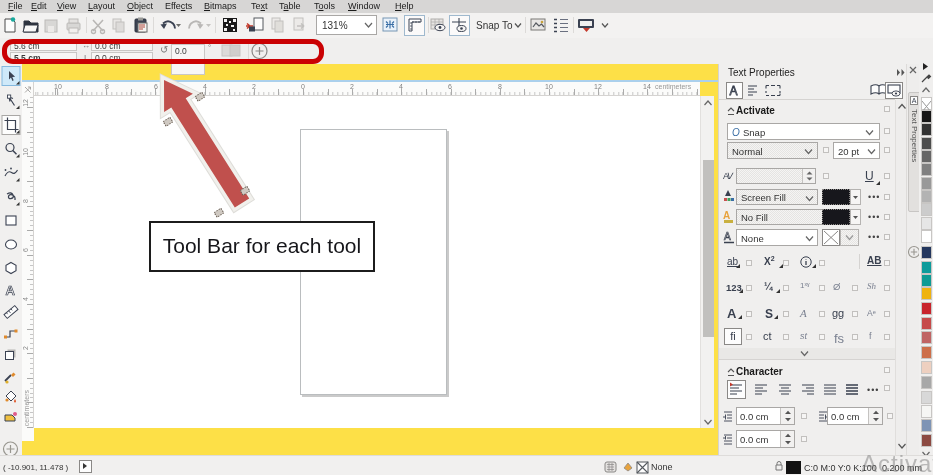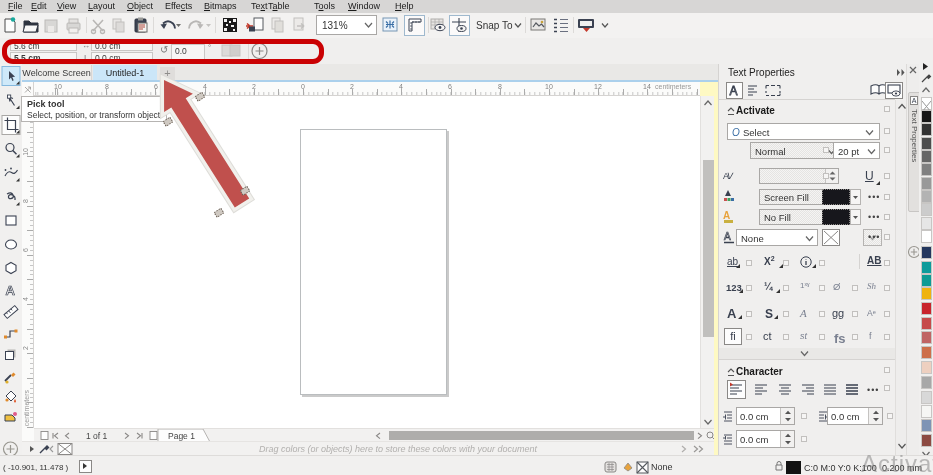--- a/index.html
+++ b/index.html
@@ -1,17 +1,17 @@
 <!DOCTYPE html>
 <html><head>
 <meta charset="utf-8">
 <style>
 * { margin:0; padding:0; box-sizing:border-box; }
 body { width:933px; height:475px; overflow:hidden; font-family:"Liberation Sans", sans-serif; background:#fff; }
-#app { position:relative; width:933px; height:475px; background:#fef9c3; overflow:hidden; }
+#app { position:relative; width:933px; height:475px; background:#fde047; overflow:hidden; }
 .abs { position:absolute; }
 #menubar { position:absolute; left:0; top:0; width:933px; height:13px; background:#d7d6d5; font-size:9px; color:#1b1b1b; }
 #menubar span { position:absolute; top:1px; white-space:nowrap; }
 #toolbar { position:absolute; left:0; top:13px; width:933px; height:25px; background:#f3f2f1; }
 #propbar { position:absolute; left:0; top:38px; width:933px; height:26px; background:#f0efee; }
 .pfld { position:absolute; height:11px; background:#f7f6f5; border:1px solid #c9c7c5; font-size:8.5px; color:#3a3a3a; padding-left:3px; line-height:10px; white-space:nowrap; }
 #tabrow { position:absolute; left:0; top:64px; width:718px; height:18px; background:#e9e8e6; }
 #blueline { position:absolute; left:0; top:80px; width:718px; height:2px; background:#abd0ec; }
 #hruler { position:absolute; left:34px; top:82px; width:666px; height:14px; background:#fbfbfa; font-size:7px; color:#808080; }
 #vruler { position:absolute; left:22px; top:82px; width:12px; height:359px; background:#fbfbfa; }
@@ -22,41 +22,41 @@
 #vscroll { position:absolute; left:700px; top:96px; width:14px; height:332px; background:#f2f1f0; border-left:1px solid #e2e0de; }
 #hscrollrow { position:absolute; left:34px; top:428px; width:680px; height:13px; background:#f2f1f0; border-top:1px solid #e2e0de; }
 #wellrow { position:absolute; left:22px; top:441px; width:692px; height:14px; background:#f2f1f0; border-top:1px solid #e6e4e2; }
 #docker { position:absolute; left:718px; top:64px; width:188px; height:391px; background:#f0efee; border-left:1px solid #d5d3d1; font-size:9.5px; color:#333; }
 #dockstrip { position:absolute; left:906px; top:64px; width:13px; height:391px; background:#eeedec; border-left:1px solid #dddbd9; }
 #palette { position:absolute; left:919px; top:60px; width:14px; height:415px; background:#f0efee; }
 .sw { position:absolute; left:2px; width:11px; height:13px; border:1px solid #c8c6c4; }
 #statusbar { position:absolute; left:0; top:455px; width:933px; height:20px; background:#f1f0ef; border-top:1px solid #dedcda; font-size:9px; color:#333; }
 .cb { position:absolute; width:6px; height:6px; border:1px solid #c2c0be; background:#f6f5f4; }
 .combo { position:absolute; background:#fff; border:1px solid #a9a7a5; font-size:9.5px; color:#333; white-space:nowrap; }
-.dotted { background:repeating-conic-gradient(#e5e4e2 0% 25%, #f5f4f3 0% 50%) 0 0/2px 2px;margin-left:23px; }
+.dotted { background:repeating-conic-gradient(#e5e4e2 0% 25%, #f5f4f3 0% 50%) 0 0/2px 2px; }
 .gbtn { position:absolute; font-size:10px; color:#39404f; white-space:nowrap; }
 #redbox { position:absolute; left:2px; top:39px; width:322px; height:25px; border:5px solid #ca0103; border-radius:11px; z-index:30; }
 #tooltip { position:absolute; left:21px; top:96px; width:146px; height:26px; background:#fff; border:1px solid #b6b4b2; z-index:25; font-size:8.5px; color:#333; }
 #activate { position:absolute; left:861px; top:450px; font-size:24px; color:rgba(122,122,122,0.48); z-index:40; letter-spacing:1px; }
 .num { position:absolute; top:1px; }
 </style>
 </head>
 <body>
 <div id="app">
 
 <div id="menubar">
   <span style="left:8px"><u>F</u>ile</span>
   <span style="left:31px"><u>E</u>dit</span>
   <span style="left:57px"><u>V</u>iew</span>
   <span style="left:88px"><u>L</u>ayout</span>
   <span style="left:127px"><u>O</u>bject</span>
   <span style="left:165px">Effe<u>c</u>ts</span>
   <span style="left:204px"><u>B</u>itmaps</span>
   <span style="left:251px">Te<u>x</u>t</span>
-  <span style="left:268px">T<u>a</u>ble</span>
+  <span style="left:279px">T<u>a</u>ble</span>
   <span style="left:314px">T<u>o</u>ols</span>
   <span style="left:348px"><u>W</u>indow</span>
   <span style="left:395px"><u>H</u>elp</span>
 </div>
 
 <div id="toolbar">
 <svg width="933" height="25" viewBox="0 0 933 25" style="position:absolute;left:0;top:0;">
 
   <path d="M5 6 h7 l3 3 v10 h-10 z" fill="#fdfdfd" stroke="#4a4a4a"></path>
   <circle cx="13" cy="6.5" r="2.2" fill="#18a99c"></circle>
@@ -162,25 +162,20 @@
 <svg width="60" height="26" viewBox="0 0 60 26" style="position:absolute;left:218px;top:0;">
   <rect x="4" y="7" width="10" height="11" fill="#dcdad8" stroke="#c6c4c2"></rect>
   <rect x="12" y="7" width="10" height="11" fill="#d0cecc" stroke="#c6c4c2"></rect>
   <rect x="30" y="3" width="1" height="20" fill="#dcdad8"></rect>
   <circle cx="41.5" cy="13" r="7.5" fill="none" stroke="#8a8886" stroke-width="1.2"></circle>
   <path d="M37.5 13 h8 M41.5 9 v8" stroke="#8a8886" stroke-width="1.2"></path>
 </svg>
 </div>
 <div id="redbox"></div>
 
-<div id="tabrow">
-  <div style="position:absolute;left:22px;top:1px;width:70px;height:17px;background:#efeeec;border-right:1px solid #d8d6d4;font-size:9px;color:#3a3a3a;text-align:center;line-height:16px;white-space:nowrap;">Welcome Screen</div>
-  <div style="position:absolute;left:93px;top:1px;width:64px;height:17px;background:#cbe6f8;font-size:9px;color:#222;text-align:center;line-height:16px;">Untitled-1</div>
-  <div style="position:absolute;left:160px;top:3px;width:15px;height:13px;background:#dfdddb;color:#8f8d8b;font-size:11px;line-height:12px;text-align:center;">+</div>
-</div>
 <div id="blueline"></div>
 
 <div id="hruler">
 <div style="position:absolute;left:0;bottom:1px;width:666px;height:3px;background:repeating-linear-gradient(90deg,#c6c6c6 0 1px,transparent 1px 4.92px);background-position:3.3px 0;"></div>
 <div style="position:absolute;left:0;bottom:1px;width:666px;height:6px;background:repeating-linear-gradient(90deg,#ababab 0 1px,transparent 1px 24.6px);background-position:23px 0;"></div>
 <div style="position:absolute;left:0;bottom:0;width:666px;height:1px;background:#d5d3d1;"></div>
 <span class="num" style="left:20px;">10</span>
 <span class="num" style="left:71px;">8</span>
 <span class="num" style="left:120px;">6</span>
 <span class="num" style="left:169px;">4</span>
@@ -206,20 +201,21 @@
 <div style="position:absolute;left:0px;top:17px;font-size:7px;color:#8a8a8a;writing-mode:vertical-rl;transform:rotate(180deg);">12</div>
 <div style="position:absolute;left:0px;top:66px;font-size:7px;color:#8a8a8a;writing-mode:vertical-rl;transform:rotate(180deg);">10</div>
 <div style="position:absolute;left:0px;top:117px;font-size:7px;color:#8a8a8a;writing-mode:vertical-rl;transform:rotate(180deg);">8</div>
 <div style="position:absolute;left:0px;top:166px;font-size:7px;color:#8a8a8a;writing-mode:vertical-rl;transform:rotate(180deg);">6</div>
 <div style="position:absolute;left:0px;top:215px;font-size:7px;color:#8a8a8a;writing-mode:vertical-rl;transform:rotate(180deg);">4</div>
 <div style="position:absolute;left:0px;top:264px;font-size:7px;color:#8a8a8a;writing-mode:vertical-rl;transform:rotate(180deg);">2</div>
 </div>
 
 <div id="canvas"></div>
 <div id="page"></div>
+<div id="textbox">Tool Bar for each tool</div>
 
 <div id="toolbox">
 <svg width="22" height="391" style="position:absolute;left:0;top:0;" viewBox="0 0 22 391">
 
   <rect x="2" y="2.5" width="18" height="19" fill="#cfe9f9" stroke="#84b8de"></rect>
   <path d="M9 7 v8.5 l2 -2 l1.4 3.4 l1.3 -0.6 l-1.4 -3.2 l2.8 -0.4 z" fill="#3b4252"></path>
   <path d="M16 20.5 l3.5 0 0 -3.5 z" fill="#333"></path>
 
   <path d="M9 33 l5.5 8.5 M9 33 l1 4.5 M9 33 l4 1.5" stroke="#3b4252" stroke-width="1.2" fill="none"></path>
   <rect x="7.5" y="31" width="3.2" height="3.2" fill="#fff" stroke="#3b4252" stroke-width="0.9"></rect>
@@ -282,50 +278,20 @@
 </div>
 
 <div id="vscroll">
 <svg width="14" height="12" style="position:absolute;left:0;top:1px;">
         <path d="M3.5 8 l3.5 -4 3.5 4" fill="none" stroke="#666" stroke-width="1.2"></path>
       </svg>
 <div style="position:absolute;left:2px;top:64px;width:11px;height:177px;background:#c1c0be;"></div>
 <svg width="14" height="12" style="position:absolute;left:0;top:320px;">
         <path d="M3.5 4 l3.5 4 3.5 -4" fill="none" stroke="#666" stroke-width="1.2"></path>
       </svg>
-</div>
-<div id="hscrollrow">
-<svg width="680" height="13" viewBox="0 0 680 13" style="position:absolute;left:0;top:0;">
-  <rect x="7" y="2.5" width="7" height="8" fill="#fdfdfd" stroke="#8a8886" stroke-width="0.9"></rect>
-  <path d="M19 4 v5.5 M24 4 l-3.5 2.8 3.5 2.8" stroke="#8a8886" stroke-width="1.1" fill="none"></path>
-  <path d="M35 4 l-3.5 2.8 3.5 2.8" stroke="#8a8886" stroke-width="1.1" fill="none"></path>
-  <text x="52" y="9.5" font-size="8.5" fill="#444">1 of 1</text>
-  <path d="M91 4 l3.5 2.8 -3.5 2.8" stroke="#8a8886" stroke-width="1.1" fill="none"></path>
-  <path d="M103 4 l3.5 2.8 -3.5 2.8 M108 4 v5.5" stroke="#8a8886" stroke-width="1.1" fill="none"></path>
-  <rect x="116" y="2.5" width="7" height="8" fill="#fdfdfd" stroke="#8a8886" stroke-width="0.9"></rect>
-  <path d="M124 0 h45 l7 13 h-52 z" fill="#fdfdfd" stroke="#b5b3b1"></path>
-  <text x="134" y="9.5" font-size="8.5" fill="#444">Page 1</text>
-  <path d="M346 4 l-3.5 2.8 3.5 2.8" stroke="#8a8886" stroke-width="1.1" fill="none"></path>
-  <rect x="355" y="2" width="305" height="9" fill="#aeadab"></rect>
-  <path d="M664 4 l3.5 2.8 -3.5 2.8" stroke="#8a8886" stroke-width="1.1" fill="none"></path>
-  <circle cx="676" cy="6" r="3" fill="none" stroke="#8a8886" stroke-width="1"></circle>
-  <path d="M678.3 8.3 l2 2" stroke="#8a8886" stroke-width="1"></path>
-</svg>
-</div>
-<div id="wellrow">
-<svg width="692" height="14" viewBox="0 0 692 14" style="position:absolute;left:0;top:0;">
-  <path d="M8 4 l4 3 -4 3 z" fill="#555"></path>
-  <path d="M18 11 l5 -5 M23 6 l2 -2 1.5 1.5 -2 2 z" stroke="#3b4252" stroke-width="1.4" fill="#3b4252"></path>
-  <path d="M31 4 l-3 3 3 3" stroke="#999" stroke-width="1.1" fill="none"></path>
-  <rect x="36" y="1.5" width="14" height="11" fill="#fdfdfd" stroke="#8a8886"></rect>
-  <path d="M36 1.5 l14 11 M50 1.5 l-14 11" stroke="#8a8886" stroke-width="1"></path>
-  <text x="237" y="10" font-size="9" font-style="italic" fill="#b2b0ae">Drag colors (or objects) here to store these colors with your document</text>
-  <path d="M660 4 l3.5 3 -3.5 3" stroke="#b0aeac" stroke-width="1.2" fill="none"></path>
-  <path d="M672 4 l3.5 3 -3.5 3 M677 4 l3.5 3 -3.5 3" stroke="#9a9896" stroke-width="1.2" fill="none"></path>
-</svg>
 </div>
 
 <div id="docker">
 
 <div style="position:absolute;left:9px;top:3px;font-size:10px;color:#222;">Text Properties</div>
 <svg width="188" height="17" viewBox="0 0 188 17" style="position:absolute;left:0;top:0;">
   <path d="M178 5 l3 3.5 -3 3.5 z M182.5 5 l3 3.5 -3 3.5 z" fill="#555"></path>
 </svg>
 
 <div style="position:absolute;left:0;top:17px;width:176px;height:19px;border-bottom:1px solid #d5d3d1;">
@@ -345,21 +311,21 @@
 </div>
 
 <svg width="12" height="10" viewBox="0 0 12 10" style="position:absolute;left:7px;top:42px;">
         <path d="M2 5 l3 -3 3 3 M2 8.5 h6" stroke="#555" stroke-width="1.1" fill="none"></path>
       </svg>
 <div style="position:absolute;left:17px;top:41px;font-weight:bold;font-size:10px;color:#1a1a1a;">Activate</div>
 <div class="cb" style="left:165px;top:42px;"></div>
 
 <div class="combo" style="left:8px;top:59px;width:153px;height:17px;">
   <span style="position:absolute;left:4px;top:2.5px;color:#3a6ea5;font-size:10px;font-style:italic;">O</span>
-  <span style="position:absolute;left:15px;top:2.5px;">Select</span>
+  <span style="position:absolute;left:15px;top:2.5px;">Snap</span>
   <svg width="10" height="8" style="position:absolute;right:4px;top:5px;">
           <path d="M1 1.5 l3.5 4 3.5 -4" fill="none" stroke="#666" stroke-width="1.2"></path>
         </svg>
 </div>
 <div class="cb" style="left:165px;top:64px;"></div>
 
 <div class="combo dotted" style="left:8px;top:78px;width:91px;height:17px;">
   <span style="position:absolute;left:4px;top:2.5px;">Normal</span>
   <svg width="10" height="8" style="position:absolute;right:3px;top:5px;">
           <path d="M1 1.5 l3.5 4 3.5 -4" fill="none" stroke="#666" stroke-width="1.2"></path>
@@ -501,21 +467,21 @@
 <div class="cb" style="left:133px;top:247px;"></div>
 <div class="gbtn" style="left:148px;top:244px;font-size:8.5px;color:#7a8090;">Aᵉ</div>
 <div class="cb" style="left:165px;top:247px;"></div>
 
 <div style="position:absolute;left:5px;top:264px;width:18px;height:17px;background:#fdfdfd;border:1px solid #8a8886;text-align:center;font-size:11px;color:#39404f;line-height:15px;">fi</div>
 <div class="cb" style="left:27px;top:270px;"></div>
 <div class="gbtn" style="left:44px;top:266px;font-size:11px;">ct</div>
 <div class="cb" style="left:64px;top:270px;"></div>
 <div class="gbtn" style="left:81px;top:267px;font-size:9px;color:#7a8090;font-style:italic;">st</div>
 <div class="cb" style="left:100px;top:270px;"></div>
-<div class="gbtn" style="left:115px;top:267px;font-size:13px;color:#7a8090;font-weight:bold;">fs</div>
+<div class="gbtn" style="left:115px;top:267px;font-size:13px;color:#7a8090;">fs</div>
 <div class="cb" style="left:133px;top:270px;"></div>
 <div class="gbtn" style="left:150px;top:267px;font-size:9px;color:#7a8090;">f</div>
 <div class="cb" style="left:165px;top:270px;"></div>
 
 <div style="position:absolute;left:0;top:284px;width:176px;height:11px;background:#e9e8e6;">
   <svg width="12" height="8" style="position:absolute;left:80px;top:2px;">
           <path d="M2 1.5 l3.5 4 3.5 -4" fill="none" stroke="#666" stroke-width="1.2"></path>
         </svg>
 </div>
 <div style="position:absolute;left:0;top:295px;width:176px;height:1px;background:#d5d3d1;"></div>
@@ -654,24 +620,20 @@
   <rect x="637" y="6" width="11" height="11" fill="#fdfdfd" stroke="#55595f"></rect>
   <path d="M637 6 l11 11 M648 6 l-11 11" stroke="#55595f" stroke-width="1.1"></path>
   <path d="M777 9 v-1.5 q0 -2 2 -2 t2 2 V9 M776 9 h6 v5 h-6 z" fill="none" stroke="#777" stroke-width="1"></path>
   <rect x="786" y="5" width="15" height="13" fill="#121212"></rect>
 </svg>
 <span style="position:absolute;left:804px;top:7px;font-size:9px;">C:0 M:0 Y:0 K:100&nbsp; 0.200 mm</span>
 <span style="position:absolute;left:651px;top:6px;">None</span>
 </div>
 <div id="activate">Activate</div>
 
-<div id="tooltip">
-  <div style="position:absolute;left:5px;top:2px;font-weight:bold;font-size:9px;">Pick tool</div>
-  <div style="position:absolute;left:5px;top:13px;">Select, position, or transform object</div>
-</div>
 
 <svg class="abs" style="left:0;top:0;z-index:28;pointer-events:none;" width="933" height="475" viewBox="0 0 933 475">
   <path d="M 164 80 L 192.9 93.7 L 185.7 98.2 L 249.2 198.4 L 234.8 207.6 L 171.3 107.4 L 164.1 111.9 Z" fill="none" stroke="#deddd9" stroke-width="8.5" stroke-linejoin="miter"></path>
   <path d="M 164 80 L 192.9 93.7 L 185.7 98.2 L 249.2 198.4 L 234.8 207.6 L 171.3 107.4 L 164.1 111.9 Z" fill="#c0504d" stroke="#f1f0ec" stroke-width="6.5" stroke-linejoin="miter"></path>
   <path d="M 164 80 L 192.9 93.7 L 185.7 98.2 L 249.2 198.4 L 234.8 207.6 L 171.3 107.4 L 164.1 111.9 Z" fill="#c0504d"></path>
   <g fill="#cfc9c2" stroke="#6a5f55" stroke-width="1" stroke-dasharray="1.5,1.2">
     <rect x="196" y="94" width="8" height="5.5" transform="rotate(-33 200 96.75)"></rect>
     <rect x="164" y="119" width="8" height="5.5" transform="rotate(-33 168 121.75)"></rect>
     <rect x="241" y="188" width="8" height="5.5" transform="rotate(-33 245 190.75)"></rect>
     <rect x="215" y="210" width="8" height="5.5" transform="rotate(-33 219 212.75)"></rect>

